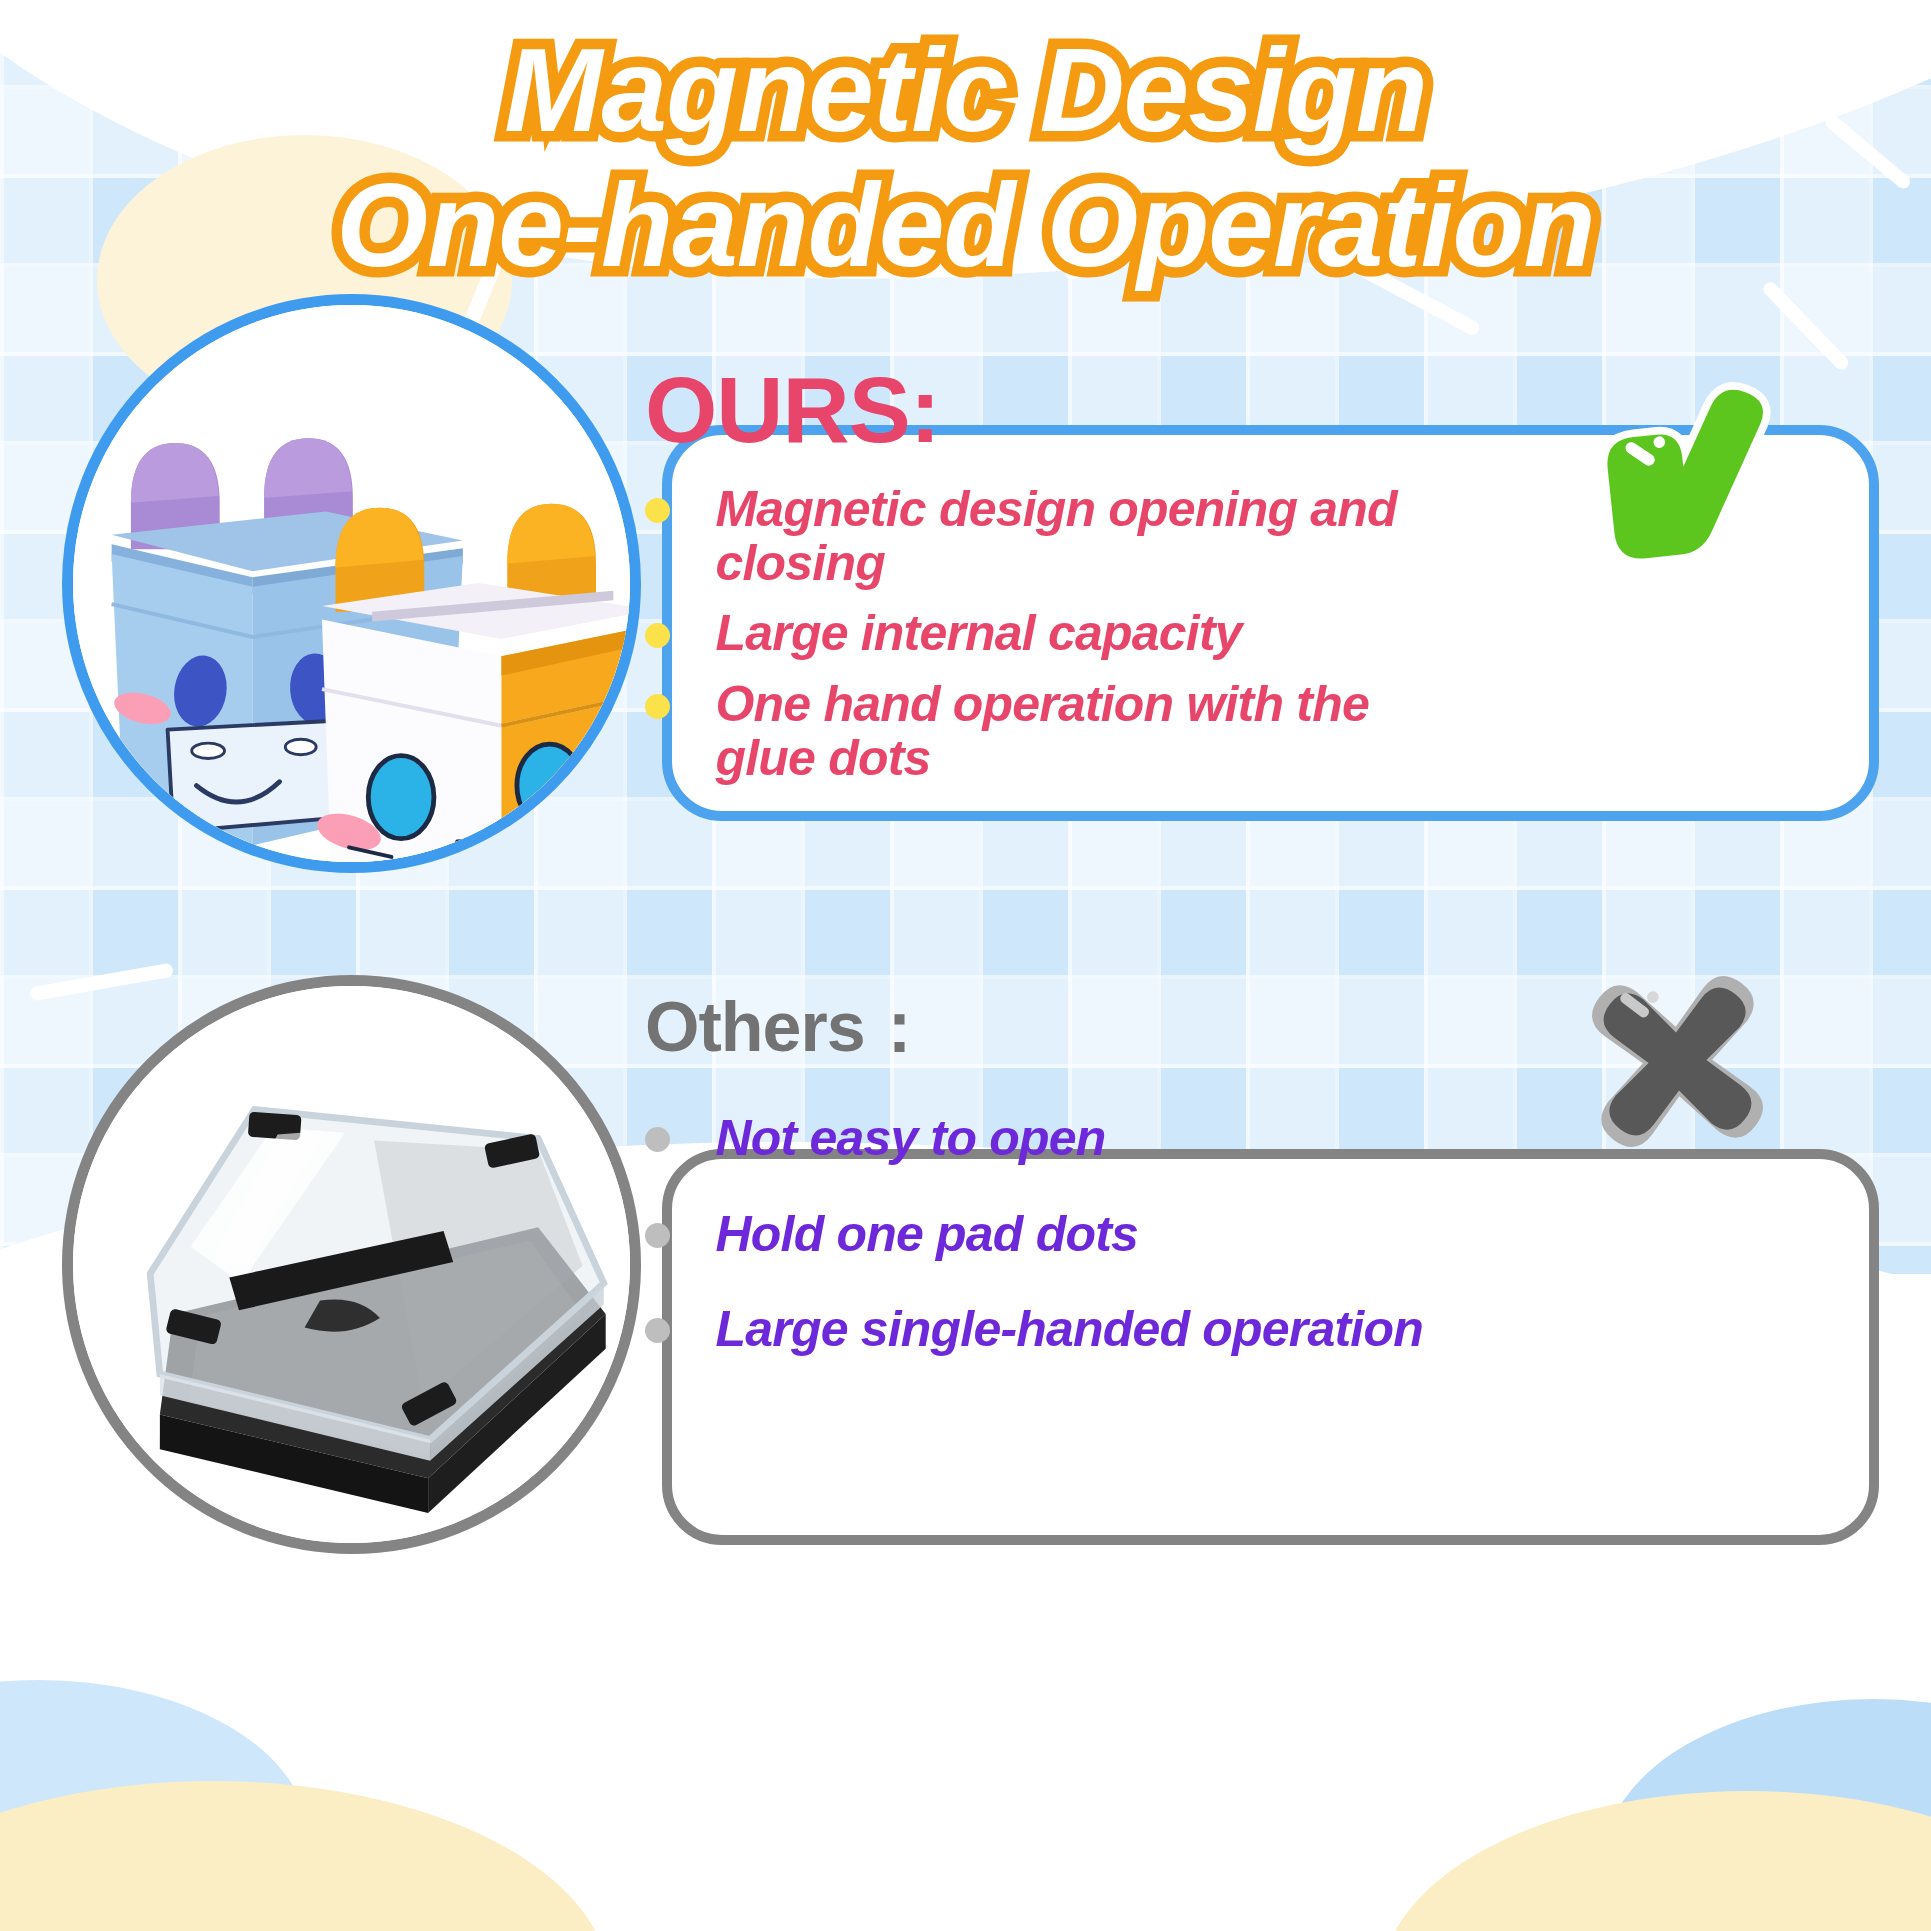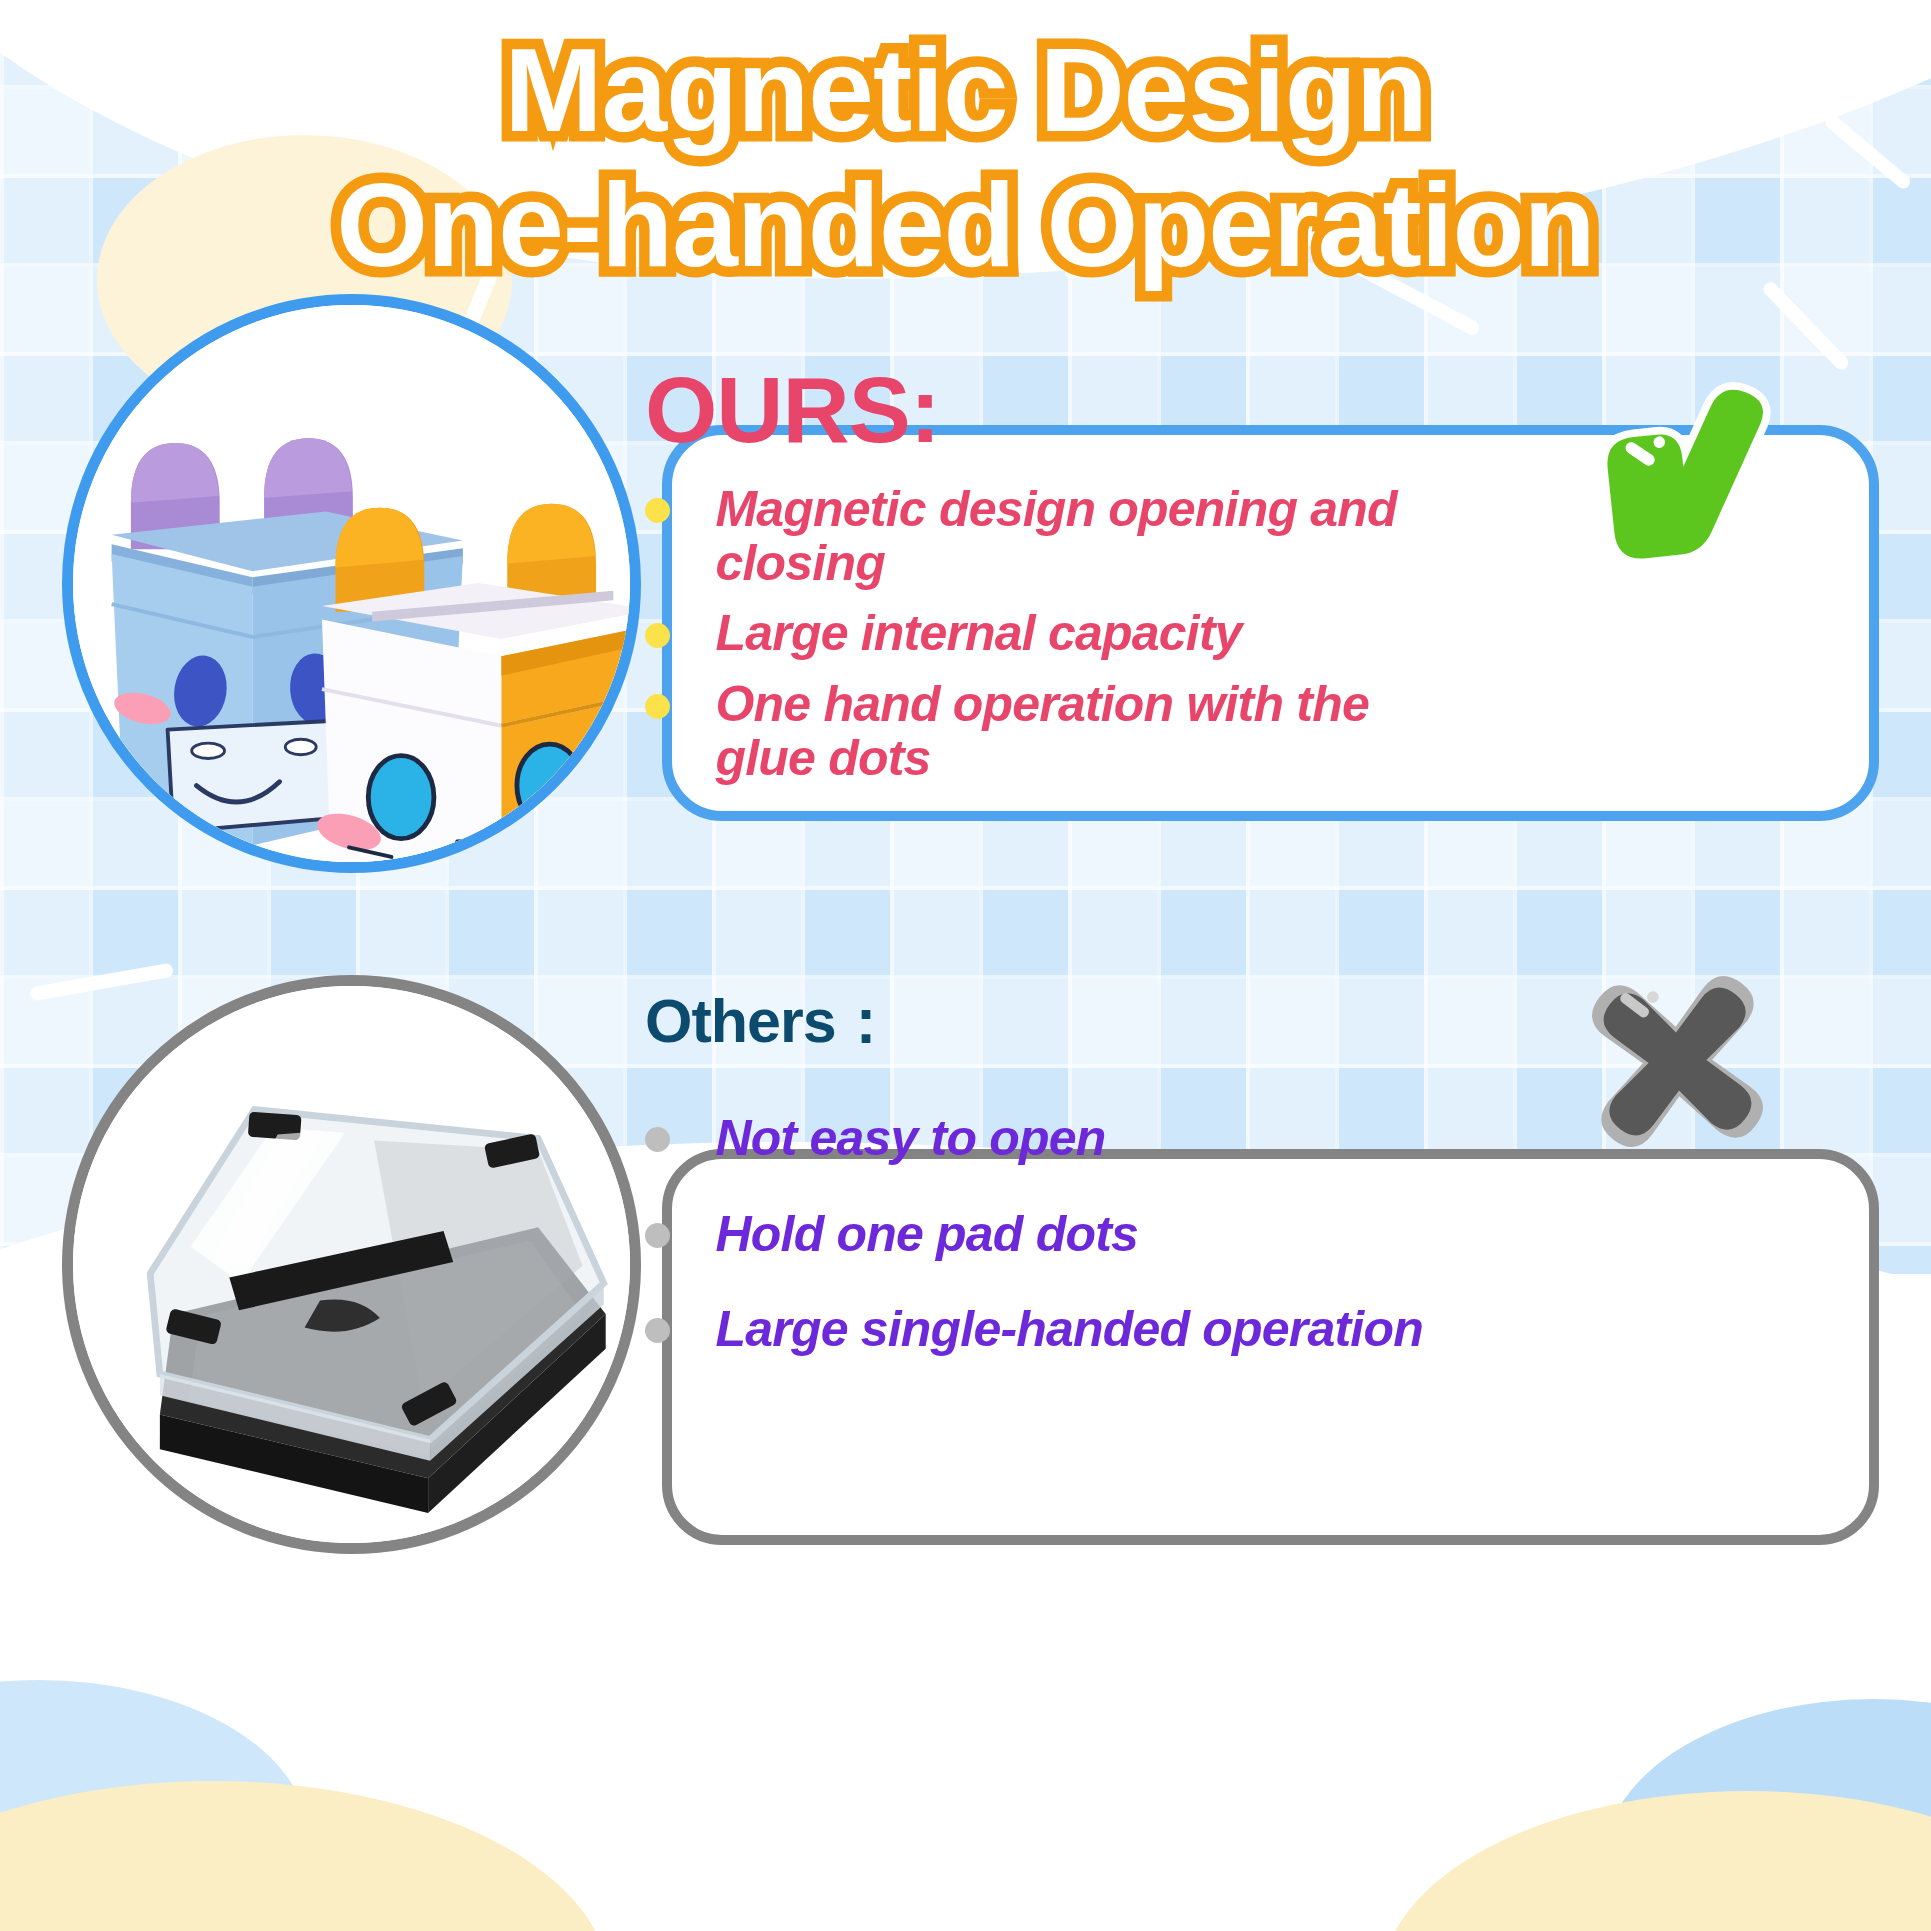--- a/index.html
+++ b/index.html
@@ -72,21 +72,21 @@
     width:541px; height:319px;
     background:#cfe7fb; border-radius:50%;
   }
   .streak {
     position:absolute; background:#ffffff; border-radius:39px;
   }
 
   
   #title-block {
     position:absolute; left:0; top:23px; width:1931px;
-    z-index:6; text-align:center;
+    z-index:6; text-align:center;font-style:italic;
   }
   .title-line {
     font-size:118px; line-height:1.14;
     font-weight:bold; letter-spacing:-1px;
     color:#ffffff;
     -webkit-text-stroke:21px #F59B12;
     paint-order:stroke fill;
     text-shadow:0 0 0 #F59B12;
   }
 
@@ -111,21 +111,21 @@
   }
   #ours-photo { left:62px; top:294px; width:579px; height:579px; border:11.6px solid #3F9BEE; }
   #others-photo { left:62px; top:975px; width:579px; height:579px; border:11.6px solid #848484; }
 
   
   .panel-heading {
     position:absolute; font-weight:bold; letter-spacing:-1px;
     z-index:7;
   }
   #ours-heading { left:645px; top:357px; font-size:93px; color:#E8456B; }
-  #others-heading { left:645px; top:981px; font-size:61px; color:#0c4a6e; }
+  #others-heading { left:645px; top:981px; font-size:70px; color:#737373; }
 
   
   .bullets { position:absolute; z-index:7; width:801px; }
   #ours-bullets  { left:645px; top:483px; }
   #others-bullets{ left:645px; top:1112px; }
 
   .bullet-row {
     display:flex; align-items:flex-start;
     margin-bottom:17.4px;
     gap:32px;

